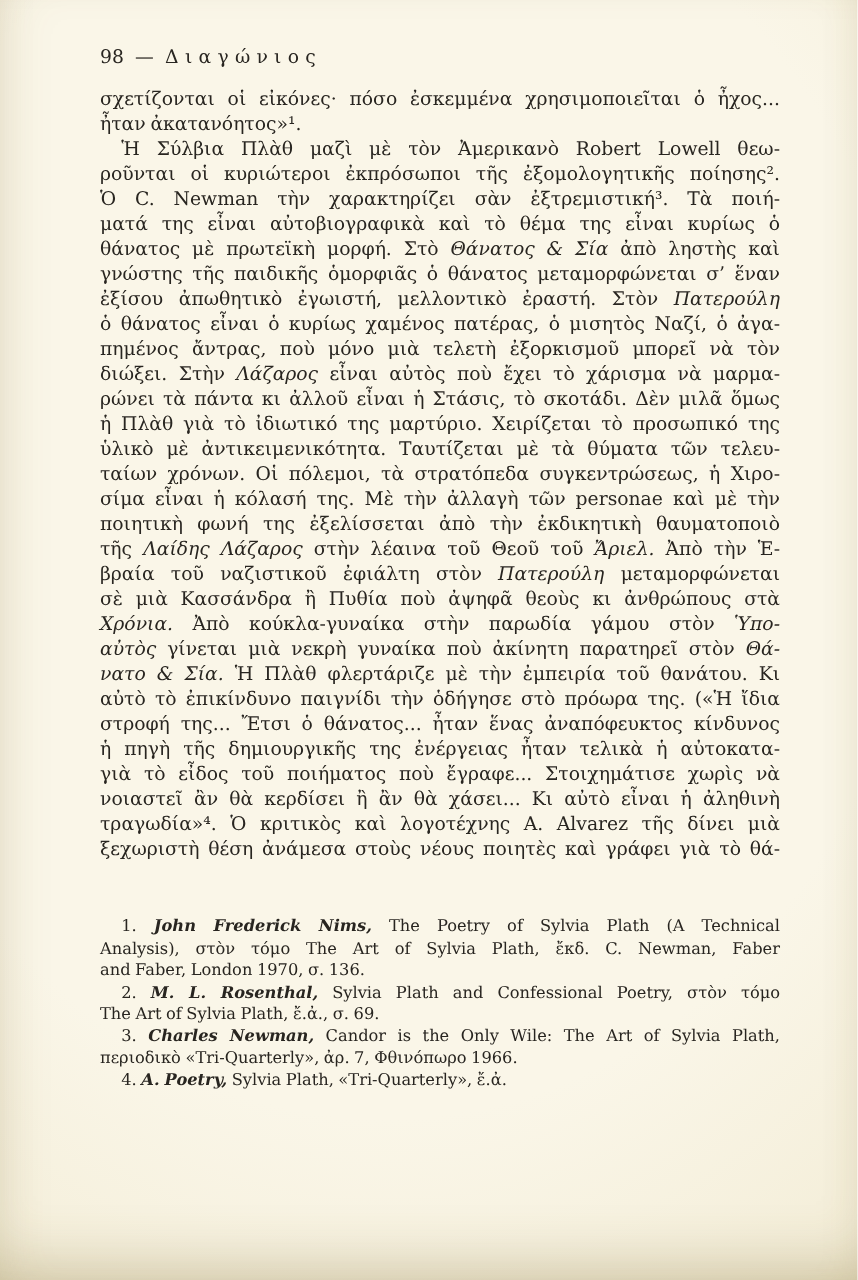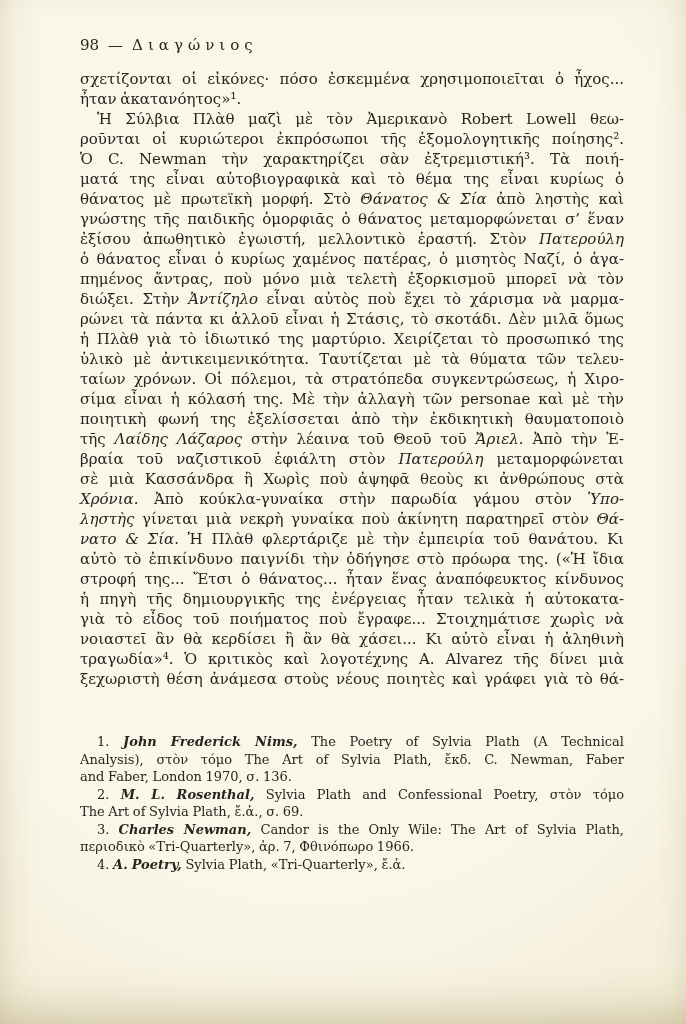--- a/index.html
+++ b/index.html
@@ -52,32 +52,32 @@
         <div>
           <div class="ln ind">Ἡ Σύλβια Πλὰθ μαζὶ μὲ τὸν Ἀμερικανὸ Robert Lowell θεω-</div>
           <div class="ln">ροῦνται οἱ κυριώτεροι ἐκπρόσωποι τῆς ἐξομολογητικῆς ποίησης².</div>
           <div class="ln">Ὁ C. Newman τὴν χαρακτηρίζει σὰν ἐξτρεμιστική³. Τὰ ποιή-</div>
           <div class="ln">ματά της εἶναι αὐτοβιογραφικὰ καὶ τὸ θέμα της εἶναι κυρίως ὁ</div>
           <div class="ln">θάνατος μὲ πρωτεϊκὴ μορφή. Στὸ <i>Θάνατος &amp; Σία</i> ἀπὸ ληστὴς καὶ</div>
           <div class="ln">γνώστης τῆς παιδικῆς ὁμορφιᾶς ὁ θάνατος μεταμορφώνεται σ’ ἕναν</div>
           <div class="ln">ἐξίσου ἀπωθητικὸ ἐγωιστή, μελλοντικὸ ἐραστή. Στὸν <i>Πατερούλη</i></div>
           <div class="ln">ὁ θάνατος εἶναι ὁ κυρίως χαμένος πατέρας, ὁ μισητὸς Ναζί, ὁ ἀγα-</div>
           <div class="ln">πημένος ἄντρας, ποὺ μόνο μιὰ τελετὴ ἐξορκισμοῦ μπορεῖ νὰ τὸν</div>
-          <div class="ln">διώξει. Στὴν <i>Ἀντίζηλο</i> εἶναι αὐτὸς ποὺ ἔχει τὸ χάρισμα νὰ μαρμα-</div>
+          <div class="ln">διώξει. Στὴν <i>Λάζαρος</i> εἶναι αὐτὸς ποὺ ἔχει τὸ χάρισμα νὰ μαρμα-</div>
           <div class="ln">ρώνει τὰ πάντα κι ἀλλοῦ εἶναι ἡ Στάσις, τὸ σκοτάδι. Δὲν μιλᾶ ὅμως</div>
           <div class="ln">ἡ Πλὰθ γιὰ τὸ ἰδιωτικό της μαρτύριο. Χειρίζεται τὸ προσωπικό της</div>
           <div class="ln">ὑλικὸ μὲ ἀντικειμενικότητα. Ταυτίζεται μὲ τὰ θύματα τῶν τελευ-</div>
           <div class="ln">ταίων χρόνων. Οἱ πόλεμοι, τὰ στρατόπεδα συγκεντρώσεως, ἡ Χιρο-</div>
           <div class="ln">σίμα εἶναι ἡ κόλασή της. Μὲ τὴν ἀλλαγὴ τῶν personae καὶ μὲ τὴν</div>
           <div class="ln">ποιητικὴ φωνή της ἐξελίσσεται ἀπὸ τὴν ἐκδικητικὴ θαυματοποιὸ</div>
           <div class="ln">τῆς <i>Λαίδης Λάζαρος</i> στὴν λέαινα τοῦ Θεοῦ τοῦ <i>Ἄριελ.</i> Ἀπὸ τὴν Ἑ-</div>
           <div class="ln">βραία τοῦ ναζιστικοῦ ἐφιάλτη στὸν <i>Πατερούλη</i> μεταμορφώνεται</div>
-          <div class="ln">σὲ μιὰ Κασσάνδρα ἢ Χωρὶς ποὺ ἀψηφᾶ θεοὺς κι ἀνθρώπους στὰ</div>
+          <div class="ln">σὲ μιὰ Κασσάνδρα ἢ Πυθία ποὺ ἀψηφᾶ θεοὺς κι ἀνθρώπους στὰ</div>
           <div class="ln"><i>Χρόνια.</i> Ἀπὸ κούκλα-γυναίκα στὴν παρωδία γάμου στὸν <i>Ὑπο-</i></div>
-          <div class="ln"><i>ληστὴς</i> γίνεται μιὰ νεκρὴ γυναίκα ποὺ ἀκίνητη παρατηρεῖ στὸν <i>Θά-</i></div>
+          <div class="ln"><i>αὐτὸς</i> γίνεται μιὰ νεκρὴ γυναίκα ποὺ ἀκίνητη παρατηρεῖ στὸν <i>Θά-</i></div>
           <div class="ln"><i>νατο &amp; Σία.</i> Ἡ Πλὰθ φλερτάριζε μὲ τὴν ἐμπειρία τοῦ θανάτου. Κι</div>
           <div class="ln">αὐτὸ τὸ ἐπικίνδυνο παιγνίδι τὴν ὁδήγησε στὸ πρόωρα της. («Ἡ ἴδια</div>
           <div class="ln">στροφή της... Ἔτσι ὁ θάνατος... ἦταν ἕνας ἀναπόφευκτος κίνδυνος</div>
           <div class="ln">ἡ πηγὴ τῆς δημιουργικῆς της ἐνέργειας ἦταν τελικὰ ἡ αὐτοκατα-</div>
           <div class="ln">γιὰ τὸ εἶδος τοῦ ποιήματος ποὺ ἔγραφε... Στοιχημάτισε χωρὶς νὰ</div>
           <div class="ln">νοιαστεῖ ἂν θὰ κερδίσει ἢ ἂν θὰ χάσει... Κι αὐτὸ εἶναι ἡ ἀληθινὴ</div>
           <div class="ln">τραγωδία»⁴. Ὁ κριτικὸς καὶ λογοτέχνης Α. Alvarez τῆς δίνει μιὰ</div>
           <div class="ln">ξεχωριστὴ θέση ἀνάμεσα στοὺς νέους ποιητὲς καὶ γράφει γιὰ τὸ θά-</div>
         </div>
       </div>

